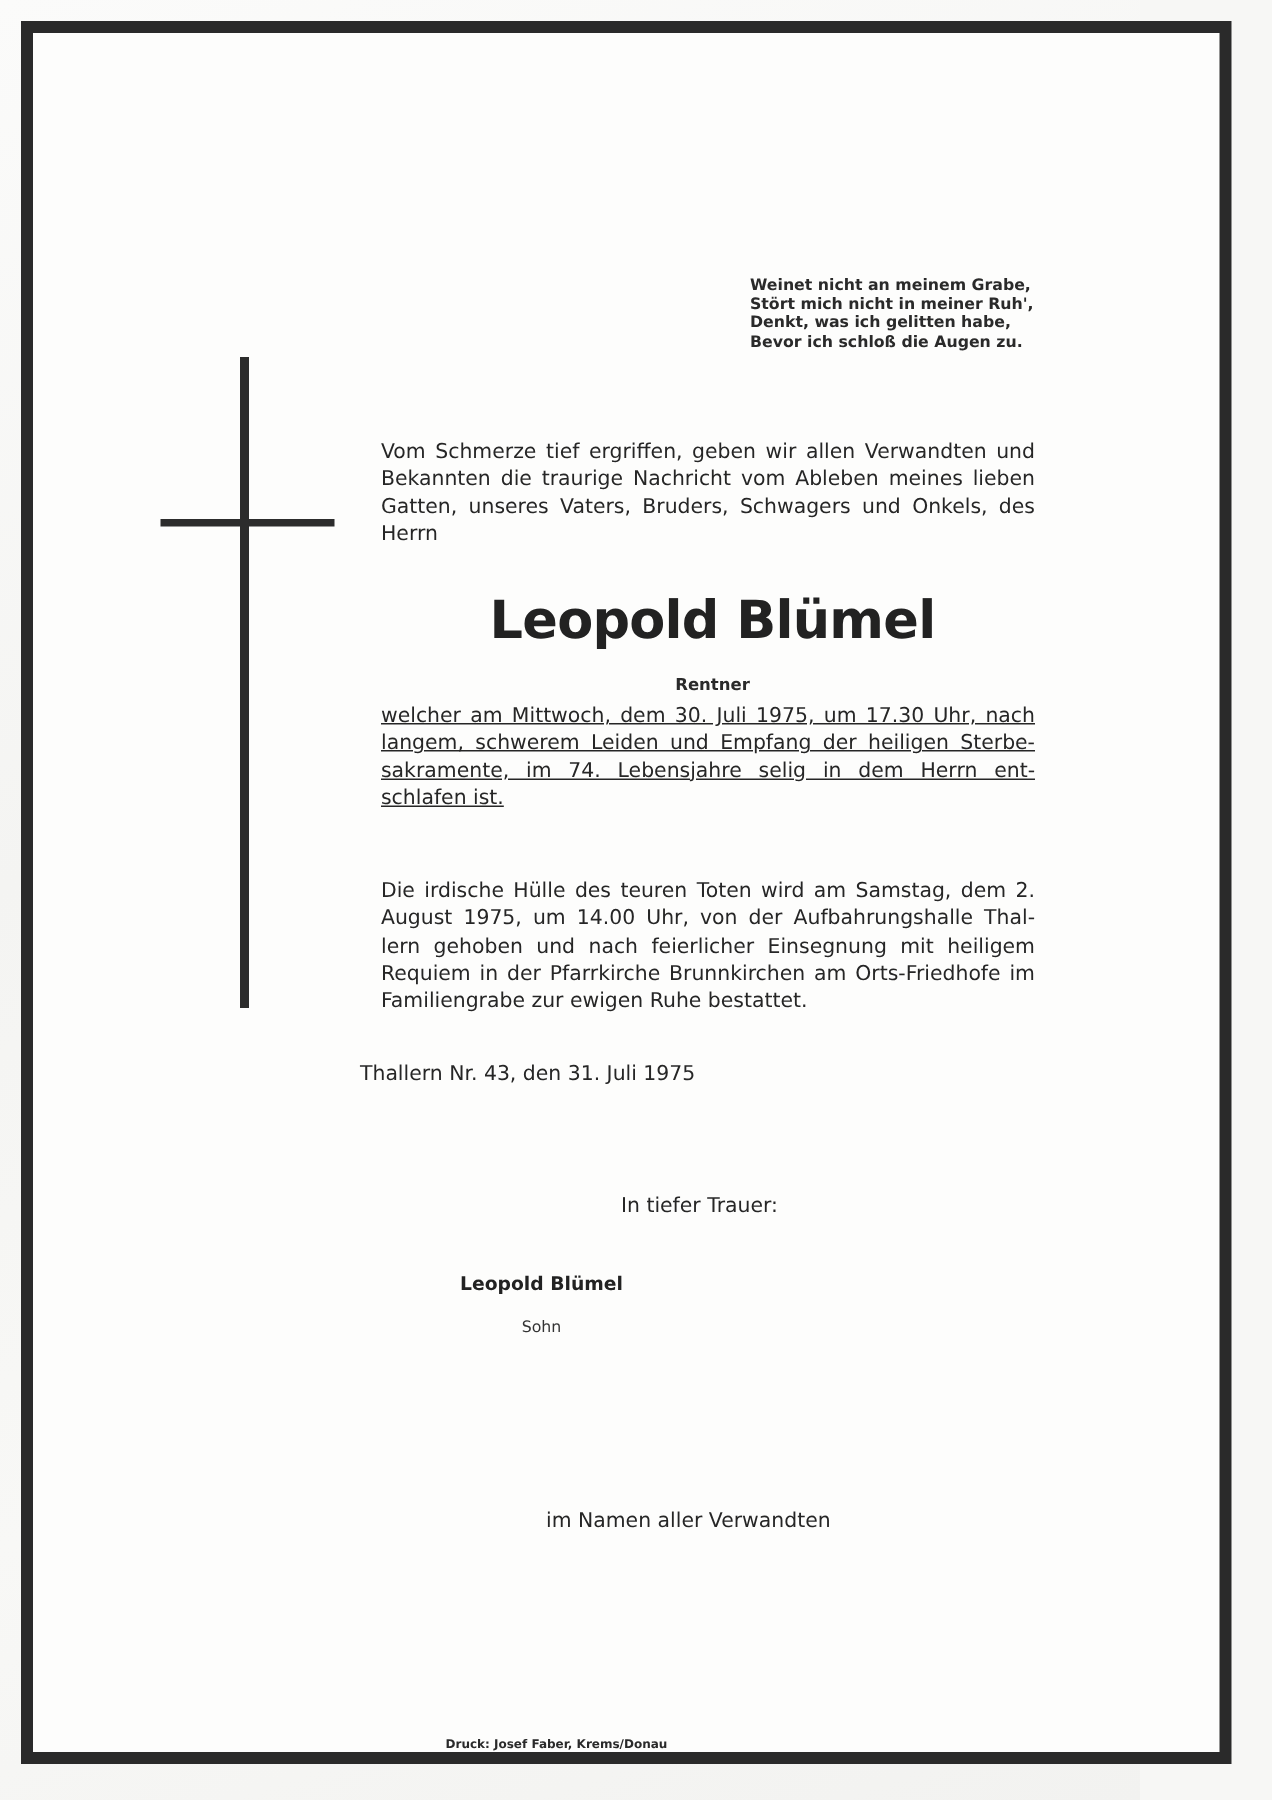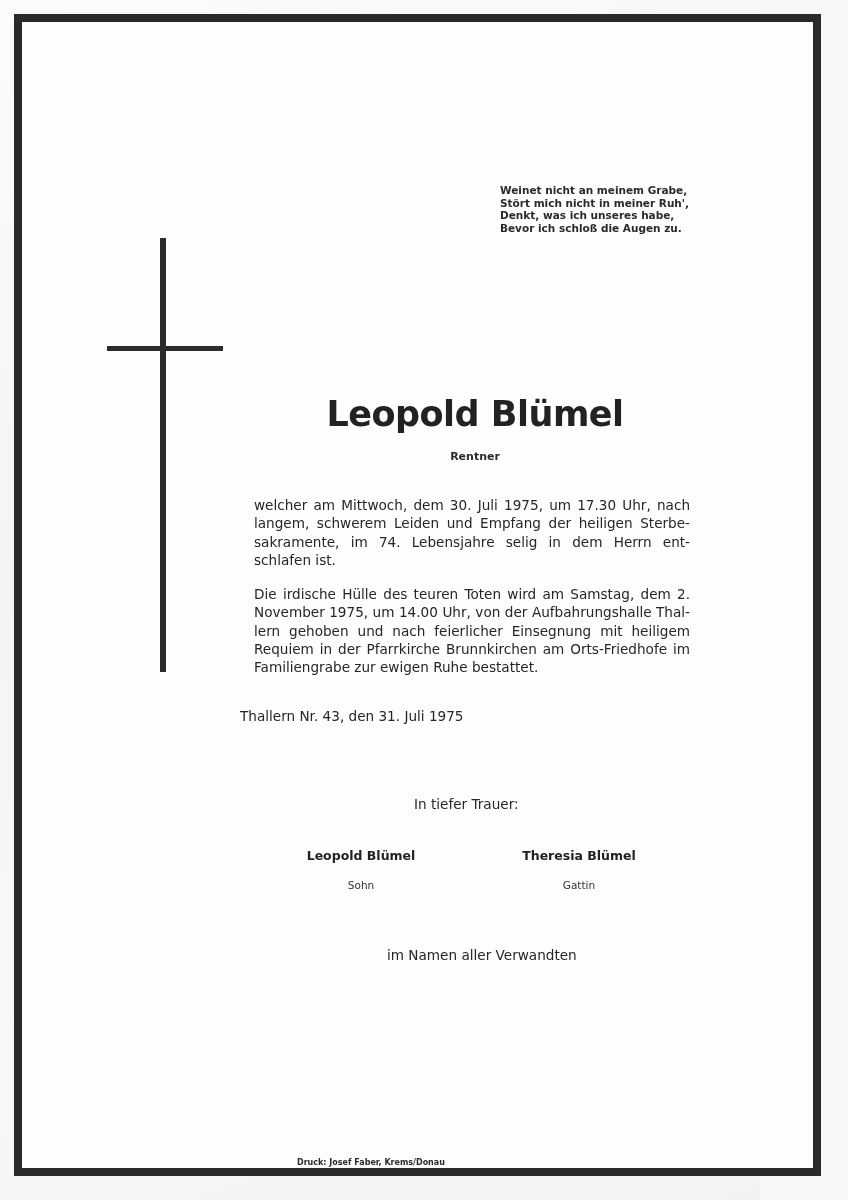--- a/index.html
+++ b/index.html
@@ -83,21 +83,21 @@
       line-height: 40px;
       margin-left: 6px;
     }
     .deceased-title {
       font-size: 11px;
       font-weight: bold;
       color: #2a2a2a;
       margin-top: 16px;
       margin-left: 6px;
     }
-    .death { top: 496px; }
+    .death { top: 468px; text-decoration: underline; }
     .funeral { top: 585px; }
     .place-date {
       position: absolute;
       left: 240px;
       top: 708px;
       font-size: 13.6px;
       color: #262626;
       white-space: nowrap;
     }
     .mourning {
@@ -123,25 +123,24 @@
       color: #222;
     }
     .mourner-relation {
       font-size: 10.5px;
       color: #333;
       margin-top: 16px;
     }
     .relatives {
       position: absolute;
       left: 364px;
-      top: 947px;
+      top: 1006px;
       font-size: 13.6px;
       color: #262626;
       white-space: nowrap;
-      margin-left: 23px;
     }
     .printer {
       position: absolute;
       left: 297px;
       top: 1158px;
       font-size: 8px;
       font-weight: bold;
       color: #2a2a2a;
       white-space: nowrap;
       text-align: right;
@@ -152,43 +151,40 @@
 
 <div class="paper">
   <div class="frame"></div>
 
   <div class="cross-vertical"></div>
   <div class="cross-horizontal"></div>
 
   <div class="poem">
     <div>Weinet nicht an meinem Grabe,</div>
     <div>Stört mich nicht in meiner Ruh',</div>
-    <div>Denkt, was ich unseres habe,</div>
+    <div>Denkt, was ich gelitten habe,</div>
     <div>Bevor ich schloß die Augen zu.</div>
   </div>
 
+  <div class="para intro">Vom Schmerze tief ergriffen, geben wir allen Verwandten und Bekannten die traurige Nachricht vom Ableben meines lieben Gatten, unseres Vaters, Bruders, Schwagers und Onkels, des Herrn</div>
 
   <div class="name-block">
     <div class="deceased-name">Leopold Blümel</div>
     <div class="deceased-title">Rentner</div>
   </div>
 
   <div class="para death">welcher am Mittwoch, dem 30. Juli 1975, um 17.30 Uhr, nach langem, schwerem Leiden und Empfang der heiligen Sterbe-sakramente, im 74. Lebensjahre selig in dem Herrn ent-schlafen ist.</div>
 
-  <div class="para funeral">Die irdische Hülle des teuren Toten wird am Samstag, dem 2. November 1975, um 14.00 Uhr, von der Aufbahrungshalle Thal-lern gehoben und nach feierlicher Einsegnung mit heiligem Requiem in der Pfarrkirche Brunnkirchen am Orts-Friedhofe im Familiengrabe zur ewigen Ruhe bestattet.</div>
+  <div class="para funeral">Die irdische Hülle des teuren Toten wird am Samstag, dem 2. August 1975, um 14.00 Uhr, von der Aufbahrungshalle Thal-lern gehoben und nach feierlicher Einsegnung mit heiligem Requiem in der Pfarrkirche Brunnkirchen am Orts-Friedhofe im Familiengrabe zur ewigen Ruhe bestattet.</div>
 
   <div class="place-date">Thallern Nr. 43, den 31. Juli 1975</div>
 
   <div class="mourning">In tiefer Trauer:</div>
 
   <div class="mourner mourner-1">
     <div class="mourner-name">Leopold Blümel</div>
     <div class="mourner-relation">Sohn</div>
   </div>
-  <div class="mourner mourner-2">
-    <div class="mourner-name">Theresia Blümel</div>
-    <div class="mourner-relation">Gattin</div>
-  </div>
 
   <div class="relatives">im Namen aller Verwandten</div>
 
   <div class="printer">Druck: Josef Faber, Krems/Donau</div>
 </div>
 
 </body></html>

